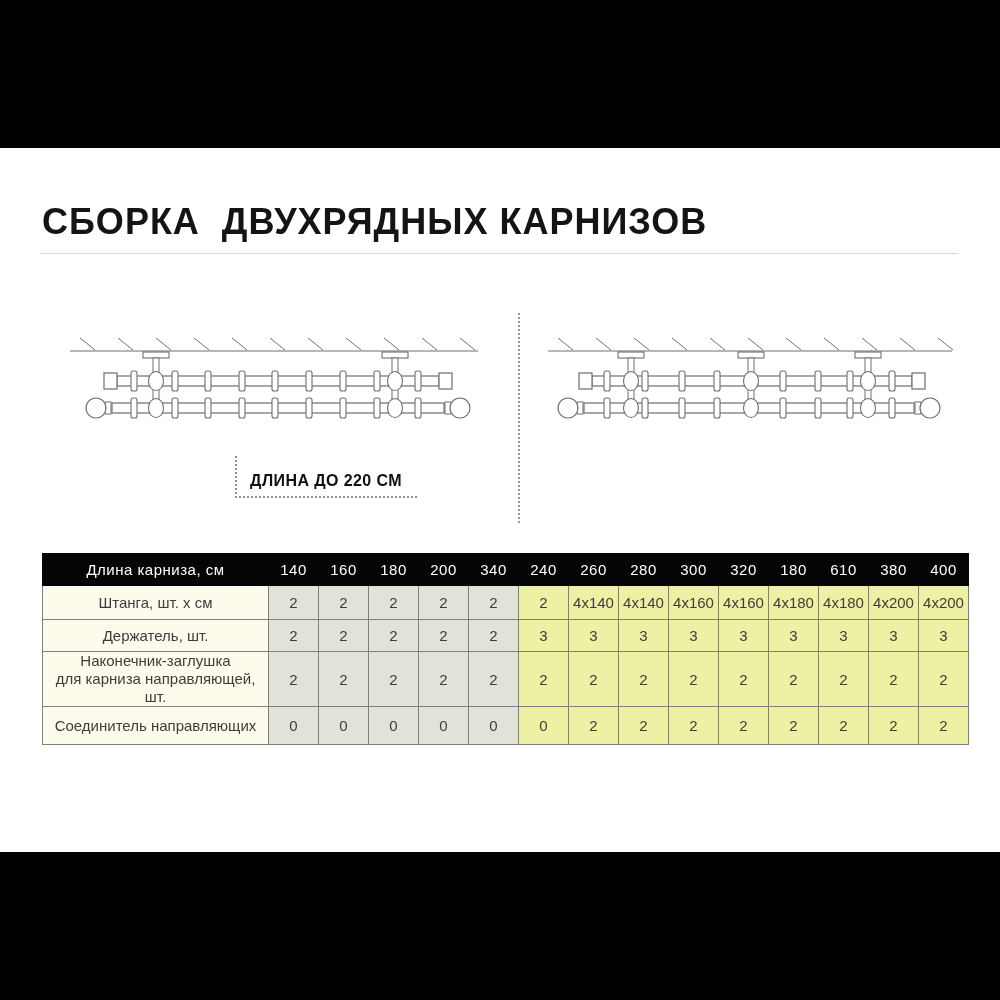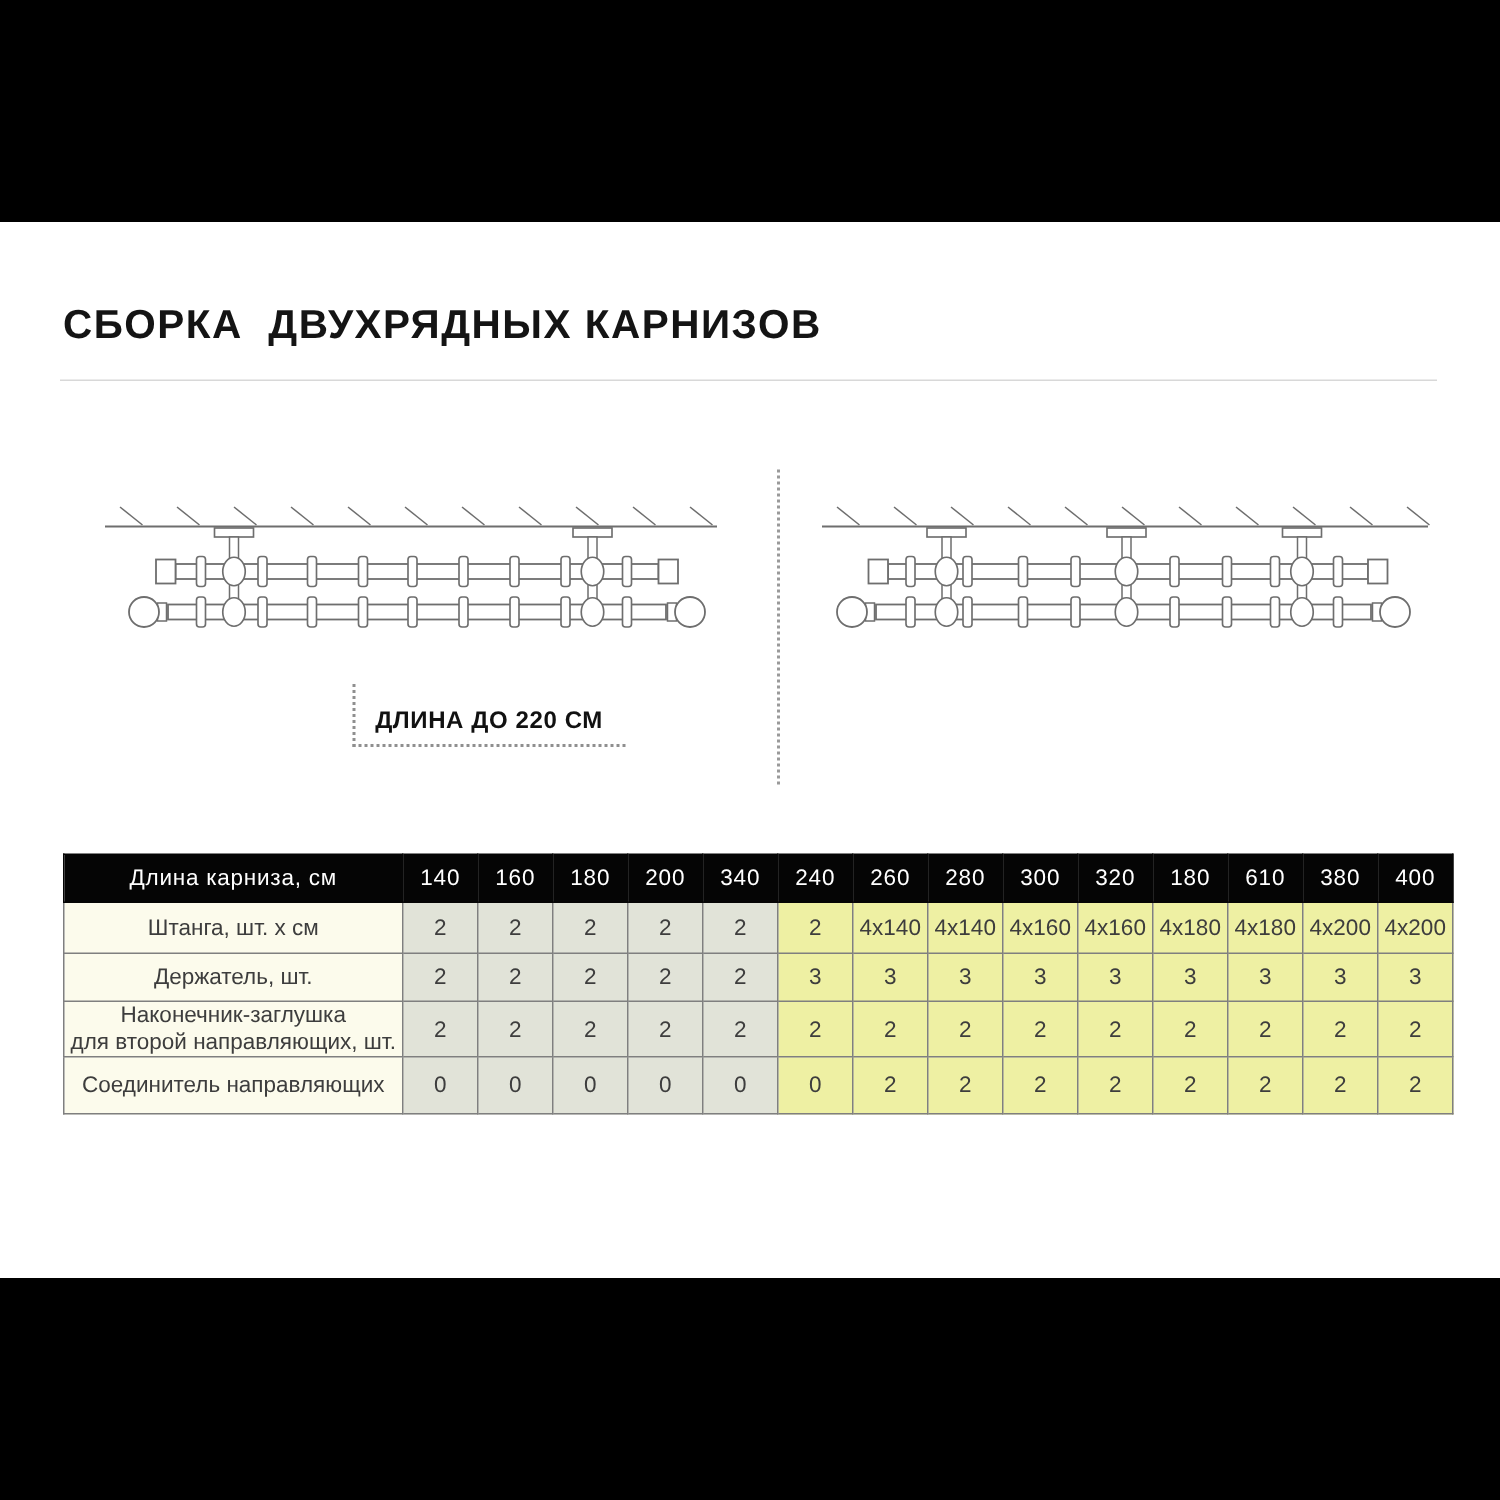--- a/index.html
+++ b/index.html
@@ -5,39 +5,39 @@
   html,body{margin:0;padding:0;background:#fff;}
   .page{
     position:relative;width:1000px;height:1000px;background:#ffffff;overflow:hidden;
     font-family:"Liberation Sans","DejaVu Sans",sans-serif;color:#1a1a1a;
   }
   .bar{position:absolute;left:0;width:1000px;background:#000;}
   .bar.top{top:0;height:148px;}
   .bar.bottom{top:852px;height:148px;}
   .title{
     position:absolute;left:42px;top:201px;margin:0;
-    font-size:27px;font-weight:bold;letter-spacing:1px;color:#141414;white-space:pre;
+    font-size:36px;font-weight:bold;letter-spacing:1px;color:#141414;white-space:pre;
   }
   .title-rule{position:absolute;left:40px;top:253px;width:918px;height:1px;background:#d8d8d8;}
   .diagram-svg{position:absolute;left:0;top:300px;width:1000px;height:240px;}
   .divider-dotted{
     position:absolute;left:518px;top:313px;height:210px;width:0;
     border-left:2px dotted #9a9a9a;
   }
   .dim-label{
     position:absolute;top:456px;height:42px;
     border-left:2px dotted #8f8f8f;border-bottom:2px dotted #8f8f8f;
     display:flex;align-items:flex-end;justify-content:center;
     padding:0 2px 6px 0;box-sizing:border-box;
     font-size:16px;font-weight:bold;letter-spacing:.4px;color:#111;white-space:nowrap;
   }
   .dim-label.left{left:235px;width:182px;}
   .dim-label.right{left:733px;width:186px;}
   .spec-table-wrap{position:absolute;left:42px;top:553px;width:926px;}
-  table.spec{border-collapse:collapse;table-layout:fixed;width:926px;margin-top:16px;}
+  table.spec{border-collapse:collapse;table-layout:fixed;width:926px;}
   table.spec col.c-label{width:226px;}
   table.spec col.c-val{width:50px;}
   table.spec th,table.spec td{
     border:1px solid #7f7f7f;text-align:center;vertical-align:middle;
     font-size:15px;color:#3d3d3d;padding:0 2px;box-sizing:border-box;
   }
   table.spec thead th{
     background:#050505;color:#ffffff;border-color:#050505;
     font-weight:normal;height:32px;font-size:15px;letter-spacing:.5px;
   }
@@ -240,21 +240,21 @@
             <td class="grp-b">3</td>
             <td class="grp-b">3</td>
             <td class="grp-b">3</td>
             <td class="grp-b">3</td>
             <td class="grp-b">3</td>
             <td class="grp-b">3</td>
             <td class="grp-b">3</td>
           </tr>
           <tr>
             <td class="rowlabel">Наконечник-заглушка
-для второй направляющих, шт.</td>
+для карниза направляющей, шт.</td>
             <td class="grp-a">2</td>
             <td class="grp-a">2</td>
             <td class="grp-a">2</td>
             <td class="grp-a">2</td>
             <td class="grp-a">2</td>
             <td class="grp-b">2</td>
             <td class="grp-b">2</td>
             <td class="grp-b">2</td>
             <td class="grp-b">2</td>
             <td class="grp-b">2</td>

